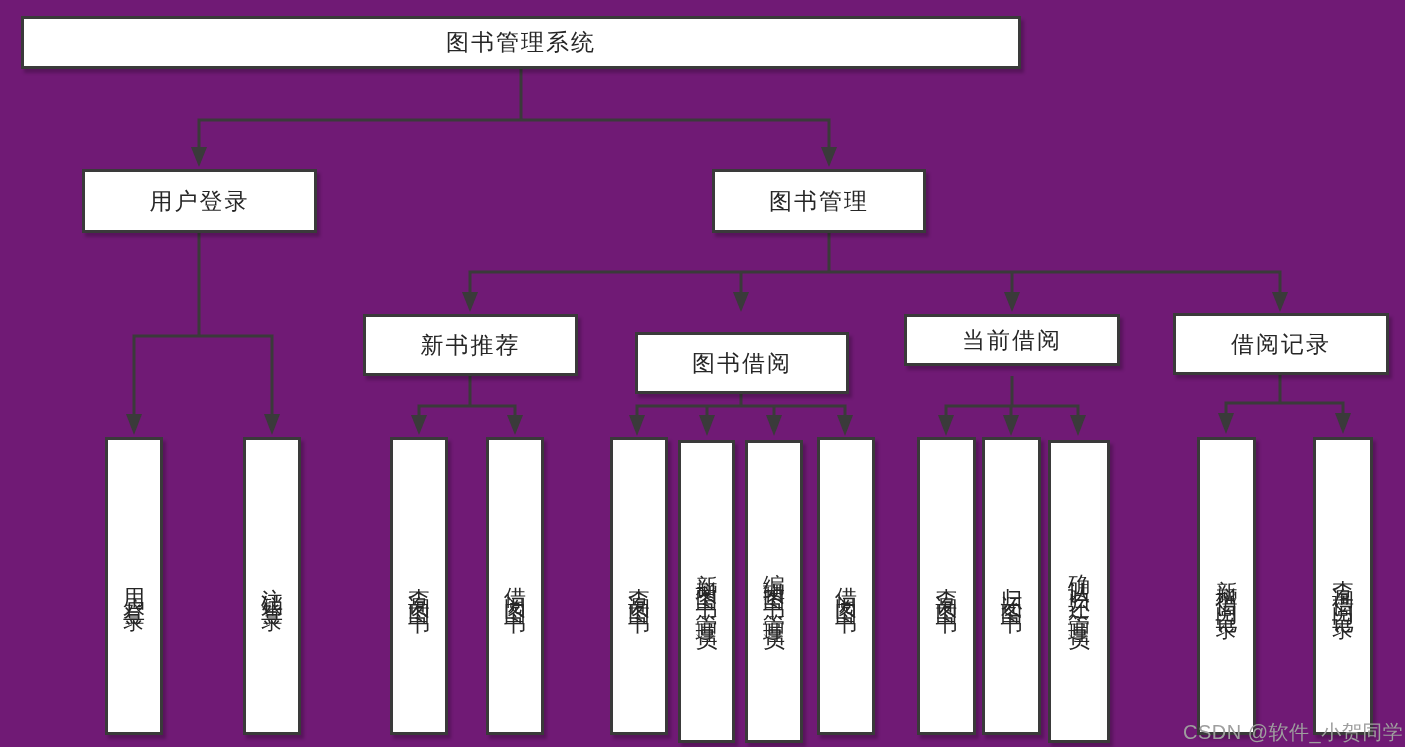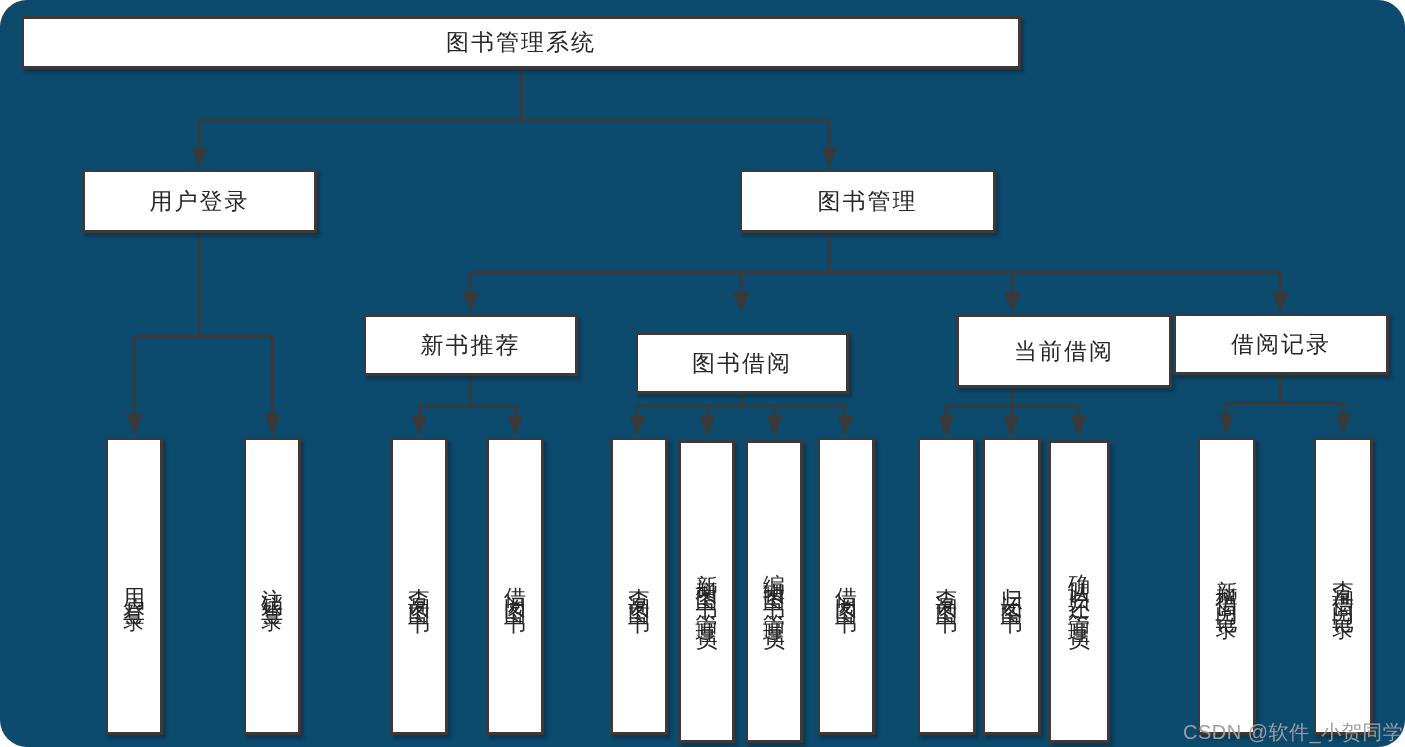--- a/index.html
+++ b/index.html
@@ -5,23 +5,22 @@
   html, body {
     margin: 0;
     padding: 0;
     background: #ffffff;
     font-family: "Liberation Sans", sans-serif;
   }
   #stage {
     position: relative;
     width: 1405px;
     height: 747px;
-    background: #0c4a6e;
+    background: #701a75;
     overflow: hidden;
-    border-radius: 27px;
   }
   #connectors {
     position: absolute;
     left: 0; top: 0;
     width: 1405px; height: 747px;
     z-index: 1;
   }
   .node {
     position: absolute;
     box-sizing: border-box;
@@ -124,31 +123,31 @@
     </g>
   </svg>
 
   <div class="node h" style="left:21px; top:16px; width:1000px; height:53px;">
     <span>图书管理系统</span>
   </div>
 
   <div class="node h" style="left:82px; top:169px; width:235px; height:64px;">
     <span>用户登录</span>
   </div>
-  <div class="node h" style="left:712px; top:169px; width:257px; height:64px;margin-left:27px;">
+  <div class="node h" style="left:712px; top:169px; width:214px; height:64px;">
     <span>图书管理</span>
   </div>
 
   <div class="node h" style="left:363px; top:314px; width:215px; height:62px;">
     <span>新书推荐</span>
   </div>
   <div class="node h" style="left:635px; top:314px; width:214px; height:62px;margin-top:18px;">
     <span>图书借阅</span>
   </div>
-  <div class="node h" style="left:956px; top:314px; width:216px; height:74px;">
+  <div class="node h" style="left:904px; top:314px; width:216px; height:52px;">
     <span>当前借阅</span>
   </div>
   <div class="node h" style="left:1173px; top:313px; width:216px; height:62px;">
     <span>借阅记录</span>
   </div>
 
   <div class="node v" style="left:105px; top:437px; width:58px; height:298px;">
     <span>用户登录</span>
   </div>
   <div class="node v" style="left:243px; top:437px; width:58px; height:298px;">

